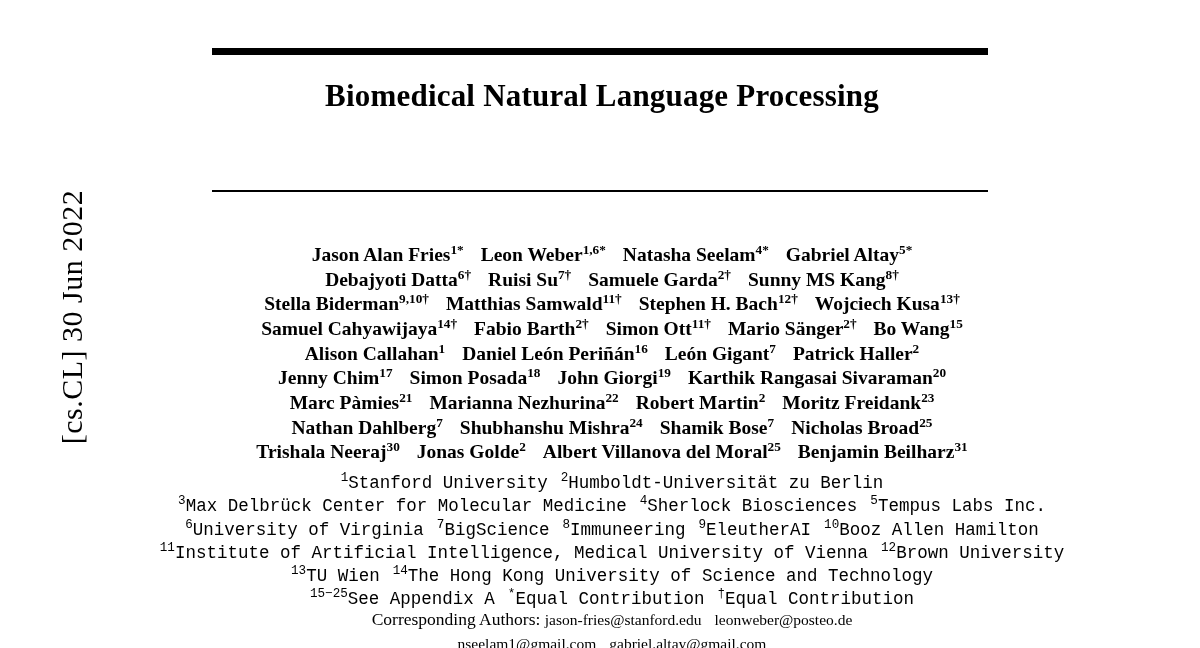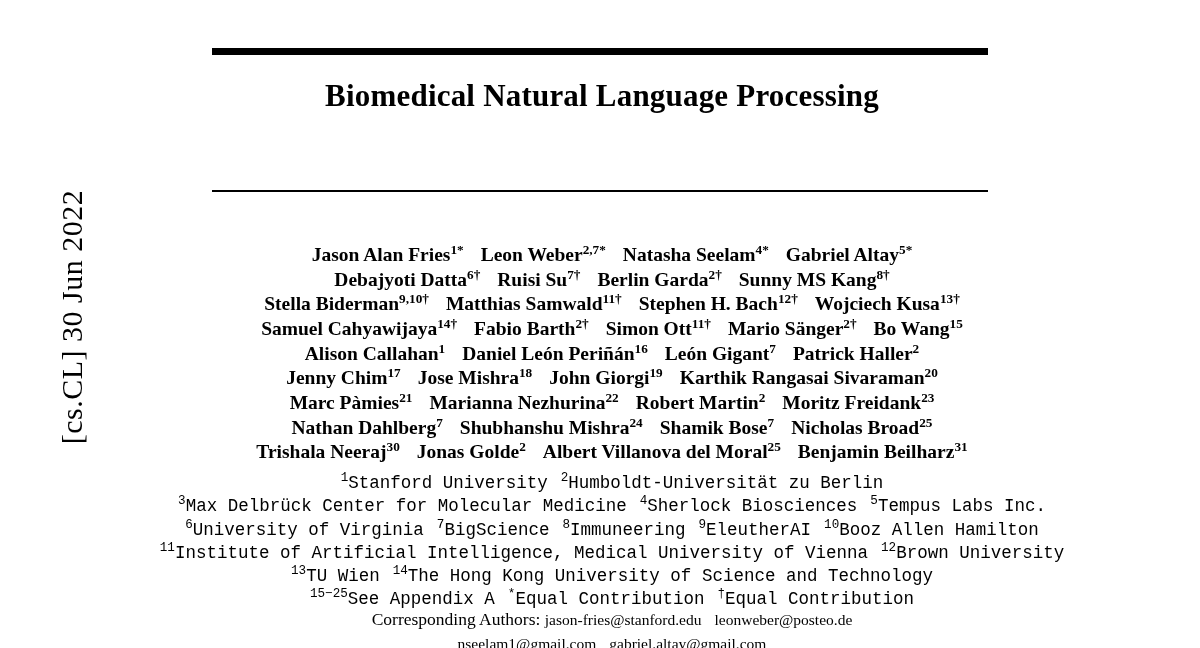--- a/index.html
+++ b/index.html
@@ -150,26 +150,26 @@
 
   <div class="rule-top"></div>
 
   <div class="title">
     <div>Biomedical Natural Language Processing</div>
   </div>
 
   <div class="rule-bottom"></div>
 
   <div class="authors">
-      <div class="line"><span>Jason Alan Fries</span><sup>1*</sup><span class="sep"></span><span>Leon Weber</span><sup>2,7*</sup><span class="sep"></span><span>Natasha Seelam</span><sup>4*</sup><span class="sep"></span><span>Gabriel Altay</span><sup>5*</sup></div>
-      <div class="line"><span>Debajyoti Datta</span><sup>6†</sup><span class="sep"></span><span>Ruisi Su</span><sup>7†</sup><span class="sep"></span><span>Berlin Garda</span><sup>2†</sup><span class="sep"></span><span>Sunny MS Kang</span><sup>8†</sup></div>
+      <div class="line"><span>Jason Alan Fries</span><sup>1*</sup><span class="sep"></span><span>Leon Weber</span><sup>1,6*</sup><span class="sep"></span><span>Natasha Seelam</span><sup>4*</sup><span class="sep"></span><span>Gabriel Altay</span><sup>5*</sup></div>
+      <div class="line"><span>Debajyoti Datta</span><sup>6†</sup><span class="sep"></span><span>Ruisi Su</span><sup>7†</sup><span class="sep"></span><span>Samuele Garda</span><sup>2†</sup><span class="sep"></span><span>Sunny MS Kang</span><sup>8†</sup></div>
       <div class="line"><span>Stella Biderman</span><sup>9,10†</sup><span class="sep"></span><span>Matthias Samwald</span><sup>11†</sup><span class="sep"></span><span>Stephen H. Bach</span><sup>12†</sup><span class="sep"></span><span>Wojciech Kusa</span><sup>13†</sup></div>
       <div class="line"><span>Samuel Cahyawijaya</span><sup>14†</sup><span class="sep"></span><span>Fabio Barth</span><sup>2†</sup><span class="sep"></span><span>Simon Ott</span><sup>11†</sup><span class="sep"></span><span>Mario Sänger</span><sup>2†</sup><span class="sep"></span><span>Bo Wang</span><sup>15</sup></div>
       <div class="line"><span>Alison Callahan</span><sup>1</sup><span class="sep"></span><span>Daniel León Periñán</span><sup>16</sup><span class="sep"></span><span>León Gigant</span><sup>7</sup><span class="sep"></span><span>Patrick Haller</span><sup>2</sup></div>
-      <div class="line"><span>Jenny Chim</span><sup>17</sup><span class="sep"></span><span>Jose Mishra</span><sup>18</sup><span class="sep"></span><span>John Giorgi</span><sup>19</sup><span class="sep"></span><span>Karthik Rangasai Sivaraman</span><sup>20</sup></div>
+      <div class="line"><span>Jenny Chim</span><sup>17</sup><span class="sep"></span><span>Simon Posada</span><sup>18</sup><span class="sep"></span><span>John Giorgi</span><sup>19</sup><span class="sep"></span><span>Karthik Rangasai Sivaraman</span><sup>20</sup></div>
       <div class="line"><span>Marc Pàmies</span><sup>21</sup><span class="sep"></span><span>Marianna Nezhurina</span><sup>22</sup><span class="sep"></span><span>Robert Martin</span><sup>2</sup><span class="sep"></span><span>Moritz Freidank</span><sup>23</sup></div>
       <div class="line"><span>Nathan Dahlberg</span><sup>7</sup><span class="sep"></span><span>Shubhanshu Mishra</span><sup>24</sup><span class="sep"></span><span>Shamik Bose</span><sup>7</sup><span class="sep"></span><span>Nicholas Broad</span><sup>25</sup></div>
       <div class="line"><span>Trishala Neeraj</span><sup>30</sup><span class="sep"></span><span>Jonas Golde</span><sup>2</sup><span class="sep"></span><span>Albert Villanova del Moral</span><sup>25</sup><span class="sep"></span><span>Benjamin Beilharz</span><sup>31</sup></div>
     </div>
 
   <div class="affils">
       <div class="line"><sup>1</sup><span>Stanford University</span><span class="sep"></span><sup>2</sup><span>Humboldt-Universität zu Berlin</span></div>
       <div class="line"><sup>3</sup><span>Max Delbrück Center for Molecular Medicine</span><span class="sep"></span><sup>4</sup><span>Sherlock Biosciences</span><span class="sep"></span><sup>5</sup><span>Tempus Labs Inc.</span></div>
       <div class="line"><sup>6</sup><span>University of Virginia</span><span class="sep"></span><sup>7</sup><span>BigScience</span><span class="sep"></span><sup>8</sup><span>Immuneering</span><span class="sep"></span><sup>9</sup><span>EleutherAI</span><span class="sep"></span><sup>10</sup><span>Booz Allen Hamilton</span></div>
       <div class="line"><sup>11</sup><span>Institute of Artificial Intelligence, Medical University of Vienna</span><span class="sep"></span><sup>12</sup><span>Brown University</span></div>

